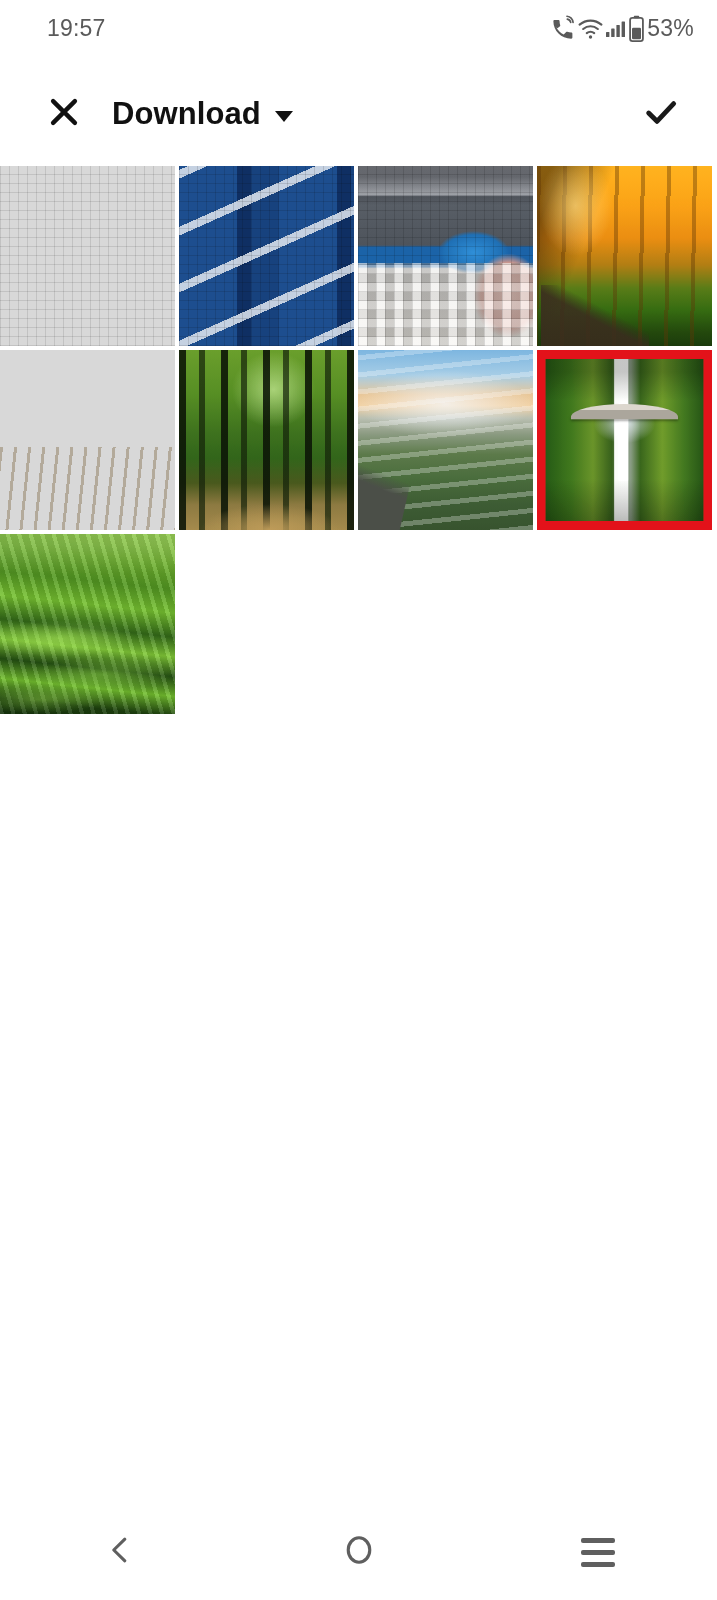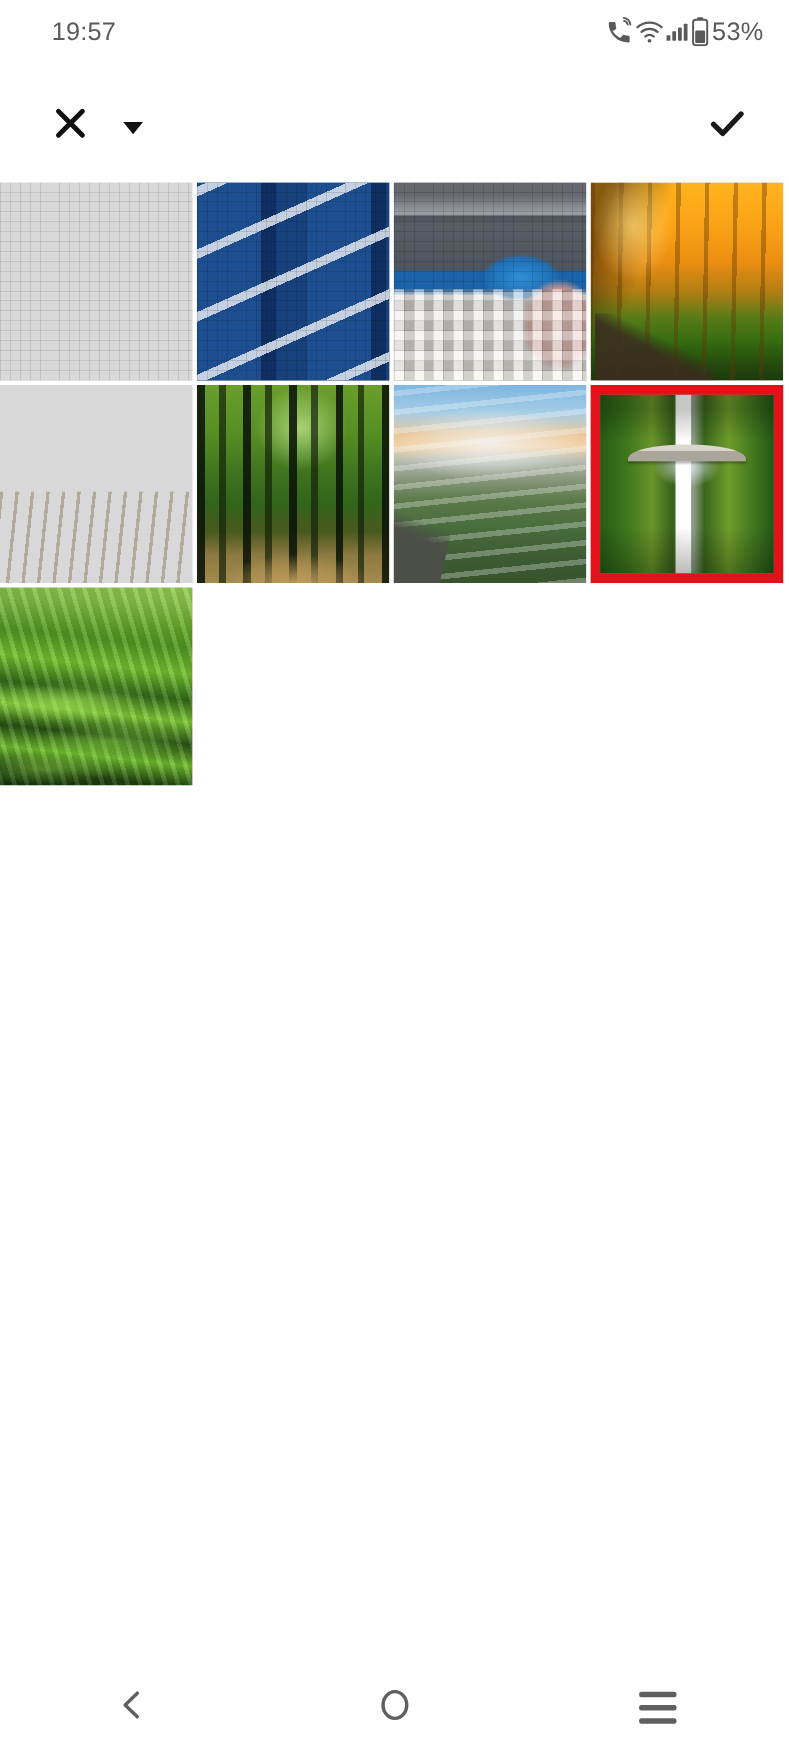--- a/index.html
+++ b/index.html
@@ -378,20 +378,21 @@
 
     <div class="tb-close">
       <span>
         <svg width="34" height="34" viewBox="0 0 24 24">
           <path d="M4.3 4.3 19.7 19.7M19.7 4.3 4.3 19.7" stroke="#111111" stroke-width="3.1" stroke-linecap="round"></path>
         </svg>
       </span>
     </div>
 
     <div class="tb-title-wrap">
+      <span class="tb-title">Download</span>
       <span class="caret"></span>
     </div>
 
     <div class="tb-confirm">
       <span>
         <svg width="40" height="40" viewBox="0 0 24 24">
           <path d="M4.6 12.6 9.6 17.6 19.6 7.0" stroke="#1a1a1a" stroke-width="2.9" stroke-linecap="round" stroke-linejoin="round" fill="none"></path>
         </svg>
       </span>
     </div>

